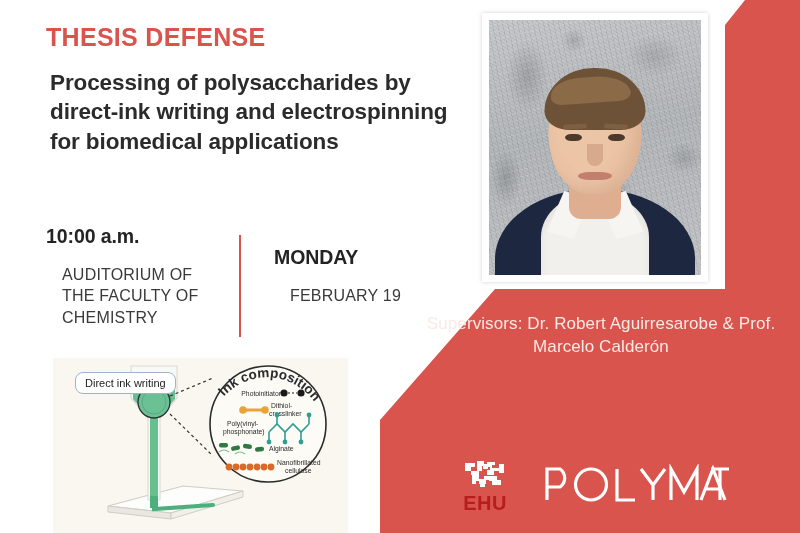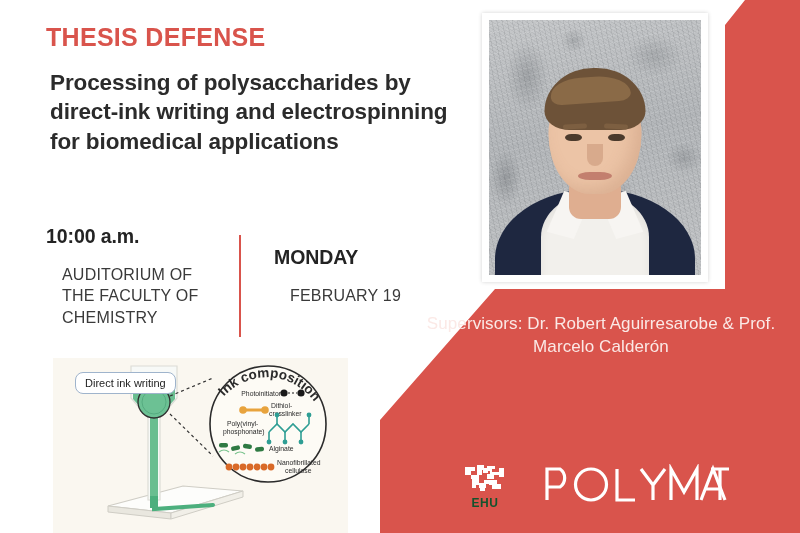--- a/index.html
+++ b/index.html
@@ -272,22 +272,22 @@
     align-items: center;
     z-index: 6;
   }
   .ehu-logo {
     width: 60px;
     display: flex;
     flex-direction: column;
     align-items: center;
   }
   .ehu-text {
-    color: #14532d;
-    font-size: 12px;
+    color: #b91c1c;
+    font-size: 20px;
     font-weight: bold;
     letter-spacing: 0.5px;
     line-height: 1;
     margin-top: 2px;
   }
   .polymat-logo {
     margin-left: 28px;
   }
 
   

